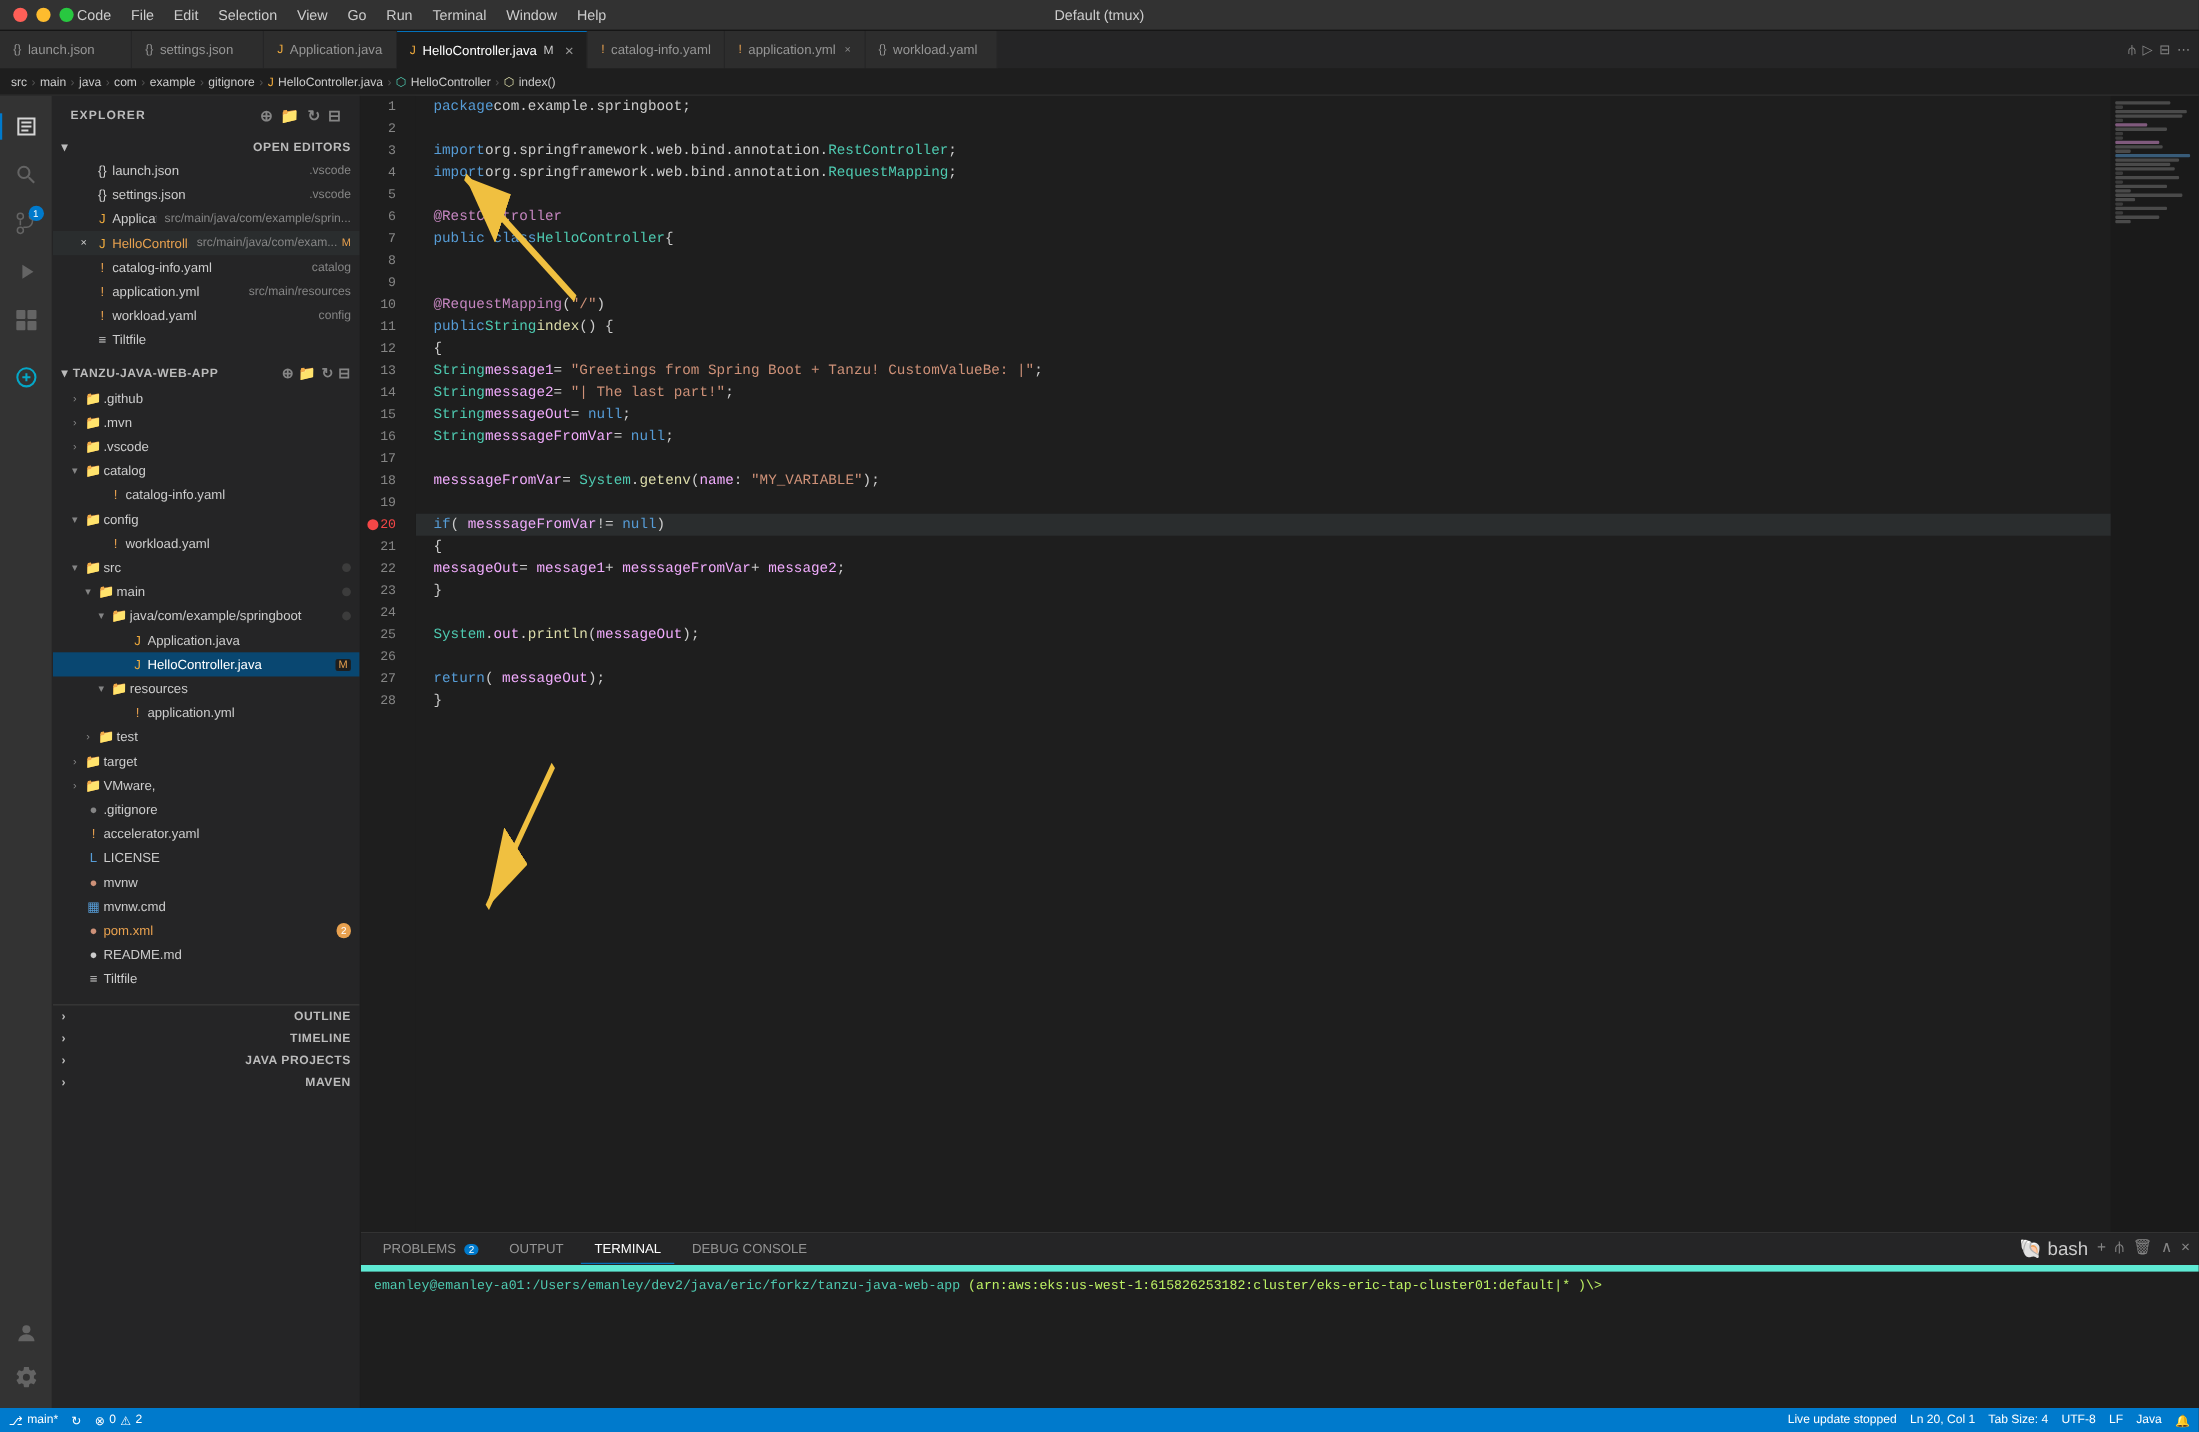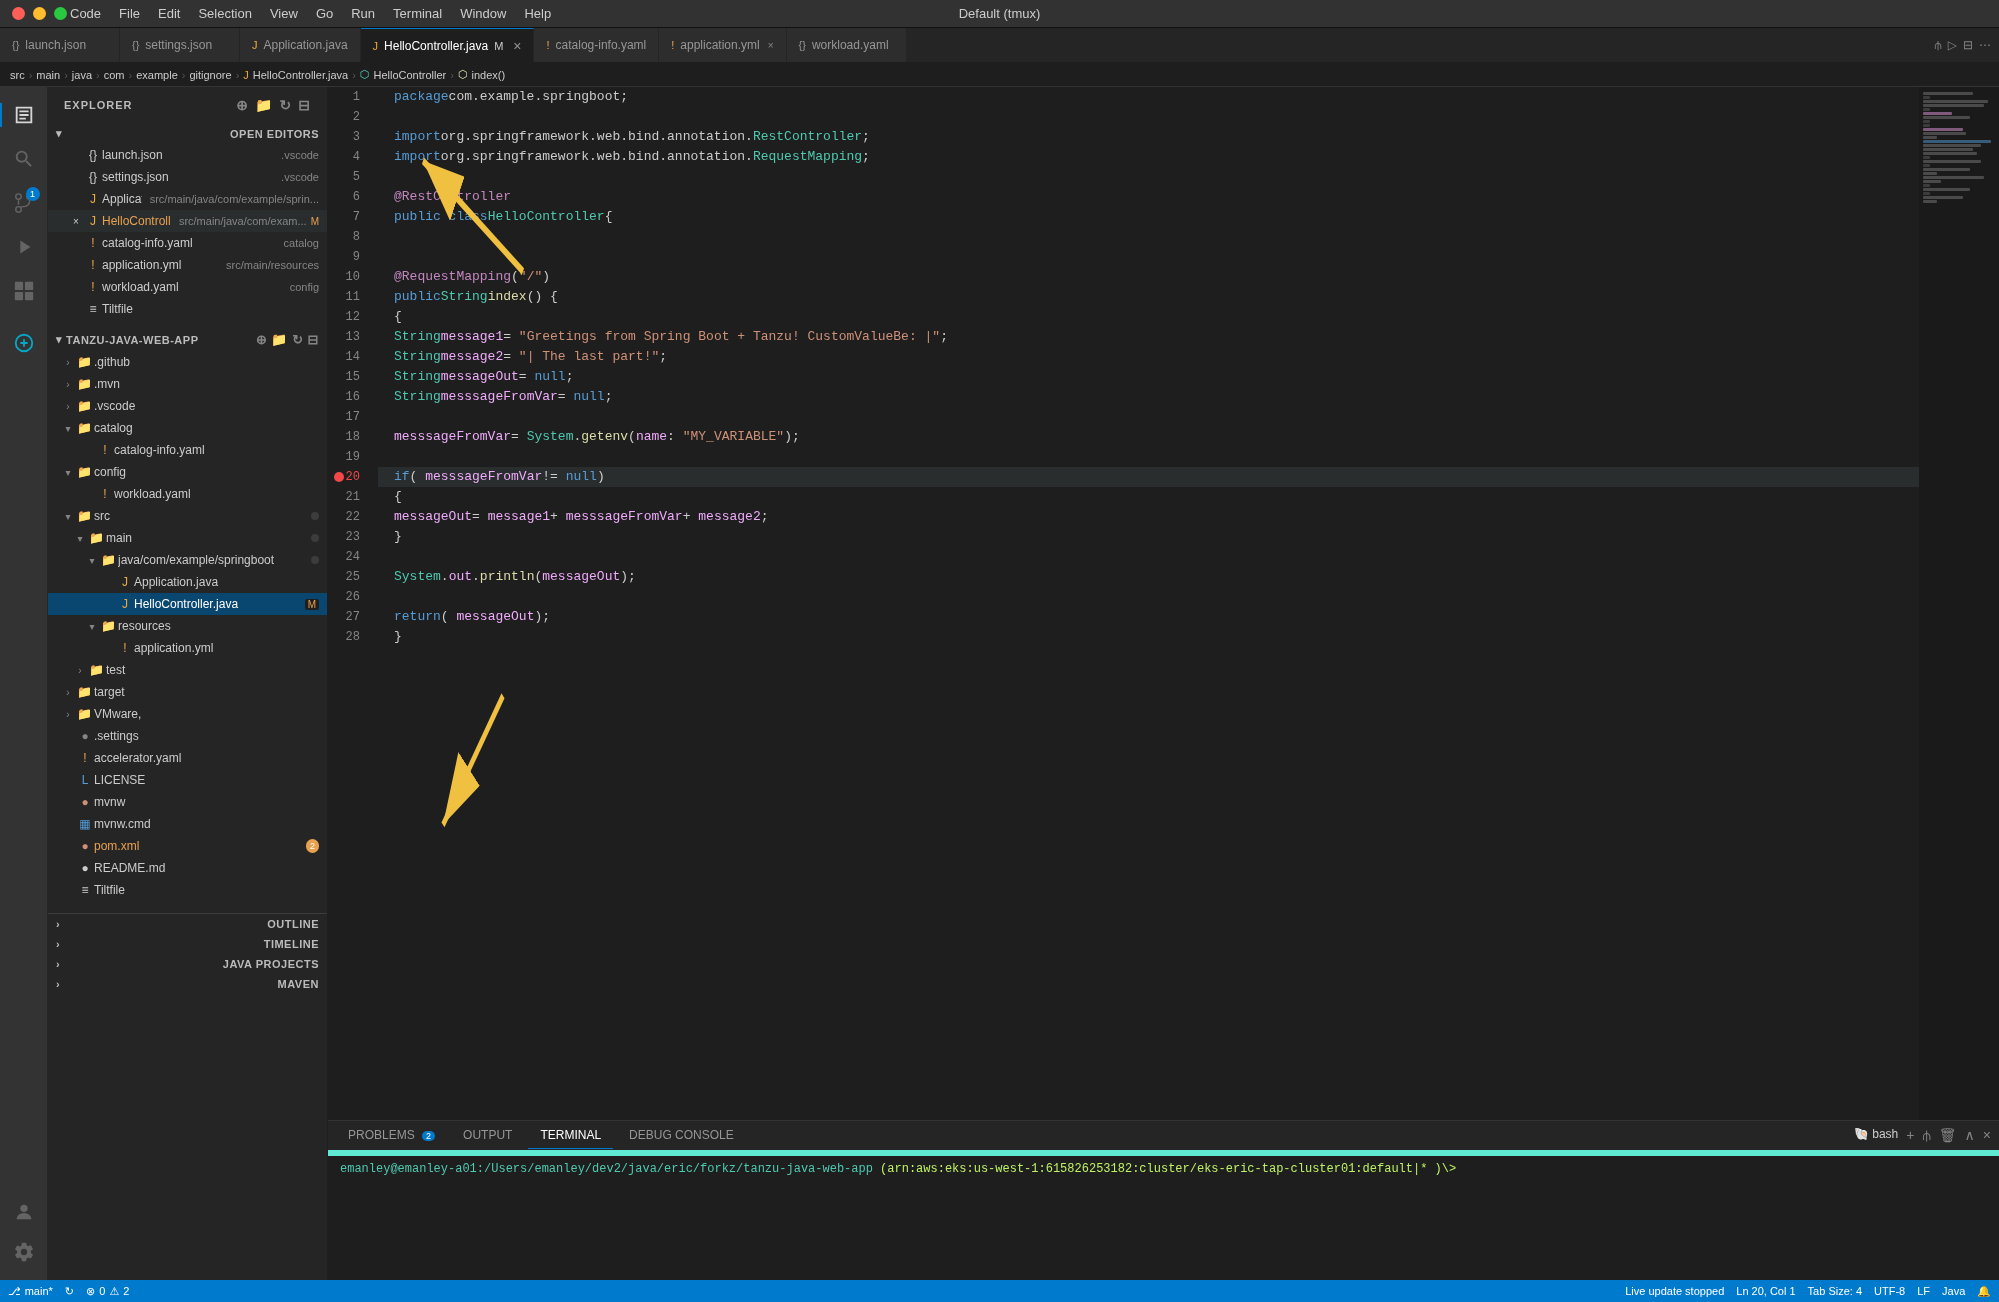--- a/index.html
+++ b/index.html
@@ -707,21 +707,21 @@
           <span class="tree-label">target</span>
         </div>
         <div class="tree-item" style="padding-left:12px;">
           <span class="tree-arrow">›</span>
           <span class="tree-file-icon">📁</span>
           <span class="tree-label">VMware,</span>
         </div>
         <div class="tree-item" style="padding-left:12px;">
           <span class="tree-arrow"></span>
           <span class="tree-file-icon" style="color:#858585;">●</span>
-          <span class="tree-label">.settings</span>
+          <span class="tree-label">.gitignore</span>
         </div>
         <div class="tree-item" style="padding-left:12px;">
           <span class="tree-arrow"></span>
           <span class="tree-file-icon" style="color:#e8a14f;">!</span>
           <span class="tree-label">accelerator.yaml</span>
         </div>
         <div class="tree-item" style="padding-left:12px;">
           <span class="tree-arrow"></span>
           <span class="tree-file-icon" style="color:#569cd6;">L</span>
           <span class="tree-label">LICENSE</span>
@@ -897,21 +897,21 @@
           <div class="panel-tab">
             <span>OUTPUT</span>
           </div>
           <div class="panel-tab active">
             <span>TERMINAL</span>
           </div>
           <div class="panel-tab">
             <span>DEBUG CONSOLE</span>
           </div>
           <div class="panel-actions">
-            <span style="font-size:12px;color:#cccccc;">🐚 bash</span>
+            <span style="font-size:17px;color:#cccccc;">🐚 bash</span>
             <span>+</span>
             <span>⫛</span>
             <span>🗑</span>
             <span>∧</span>
             <span>×</span>
           </div>
         </div>
         <div class="terminal-content">
           <span class="terminal-path">emanley@emanley-a01:/Users/emanley/dev2/java/eric/forkz/tanzu-java-web-app</span>
           <span class="terminal-aws"> </span>

